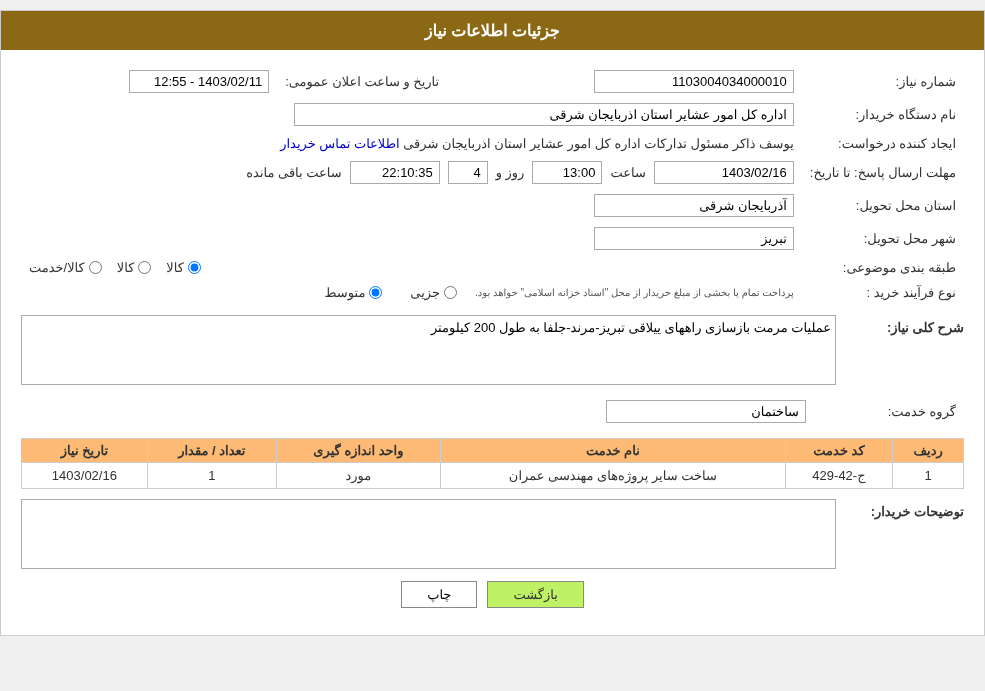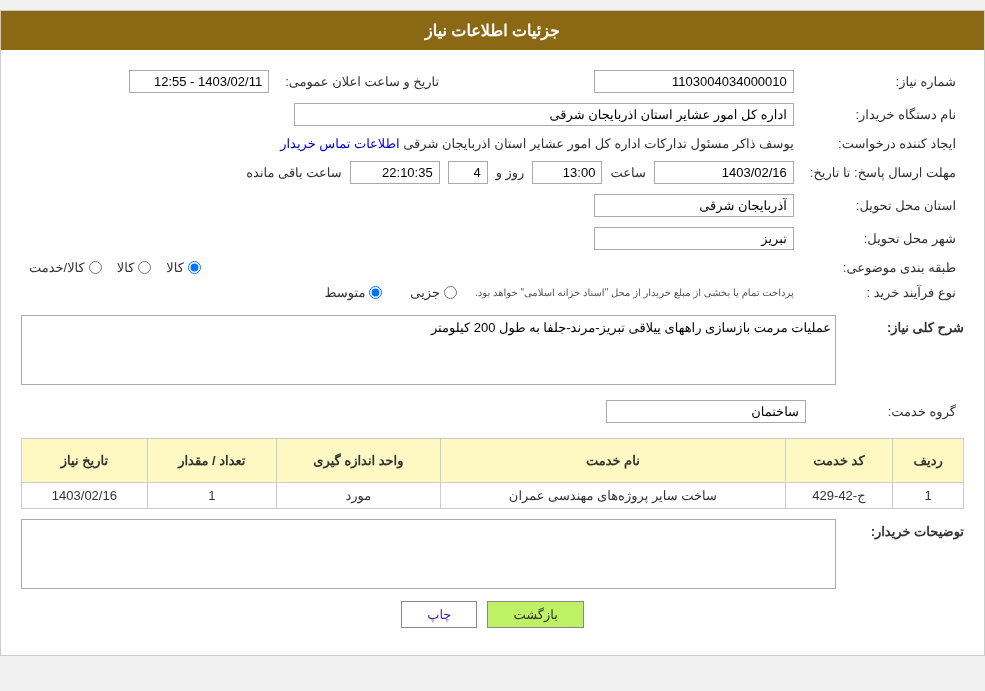--- a/index.html
+++ b/index.html
@@ -80,23 +80,23 @@
       gap: 4px;
       flex-direction: row-reverse;
     }
 
     .data-table {
       width: 100%;
       border-collapse: collapse;
       margin-top: 8px;
     }
     .data-table th {
-      background: #fef9c3;
+      background: #fdba74;
       border: 1px solid #ccc;
-      padding: 14px 8px;
+      padding: 4px 8px;
       text-align: center;
       font-weight: bold;
     }
     .data-table td {
       border: 1px solid #ccc;
       padding: 5px 8px;
       text-align: center;
     }
     .data-table tr:nth-child(even) { background: #fafafa; }
 
@@ -118,21 +118,21 @@
       justify-content: center;
       gap: 10px;
     }
     .btn {
       padding: 5px 25px;
       font-family: Tahoma, Arial, sans-serif;
       font-size: 13px;
       cursor: pointer;
       border: 1px solid #888;
     }
-    .btn-print { background: #fff; color: #4c1d95; }
+    .btn-print { background: #fff; color: #000000; }
     .btn-back { background: #bef264; color: #333; }
 
     .inline-row {
       display: flex;
       align-items: center;
       gap: 8px;
       direction: rtl;
     }
 
     .shrjar-note {

